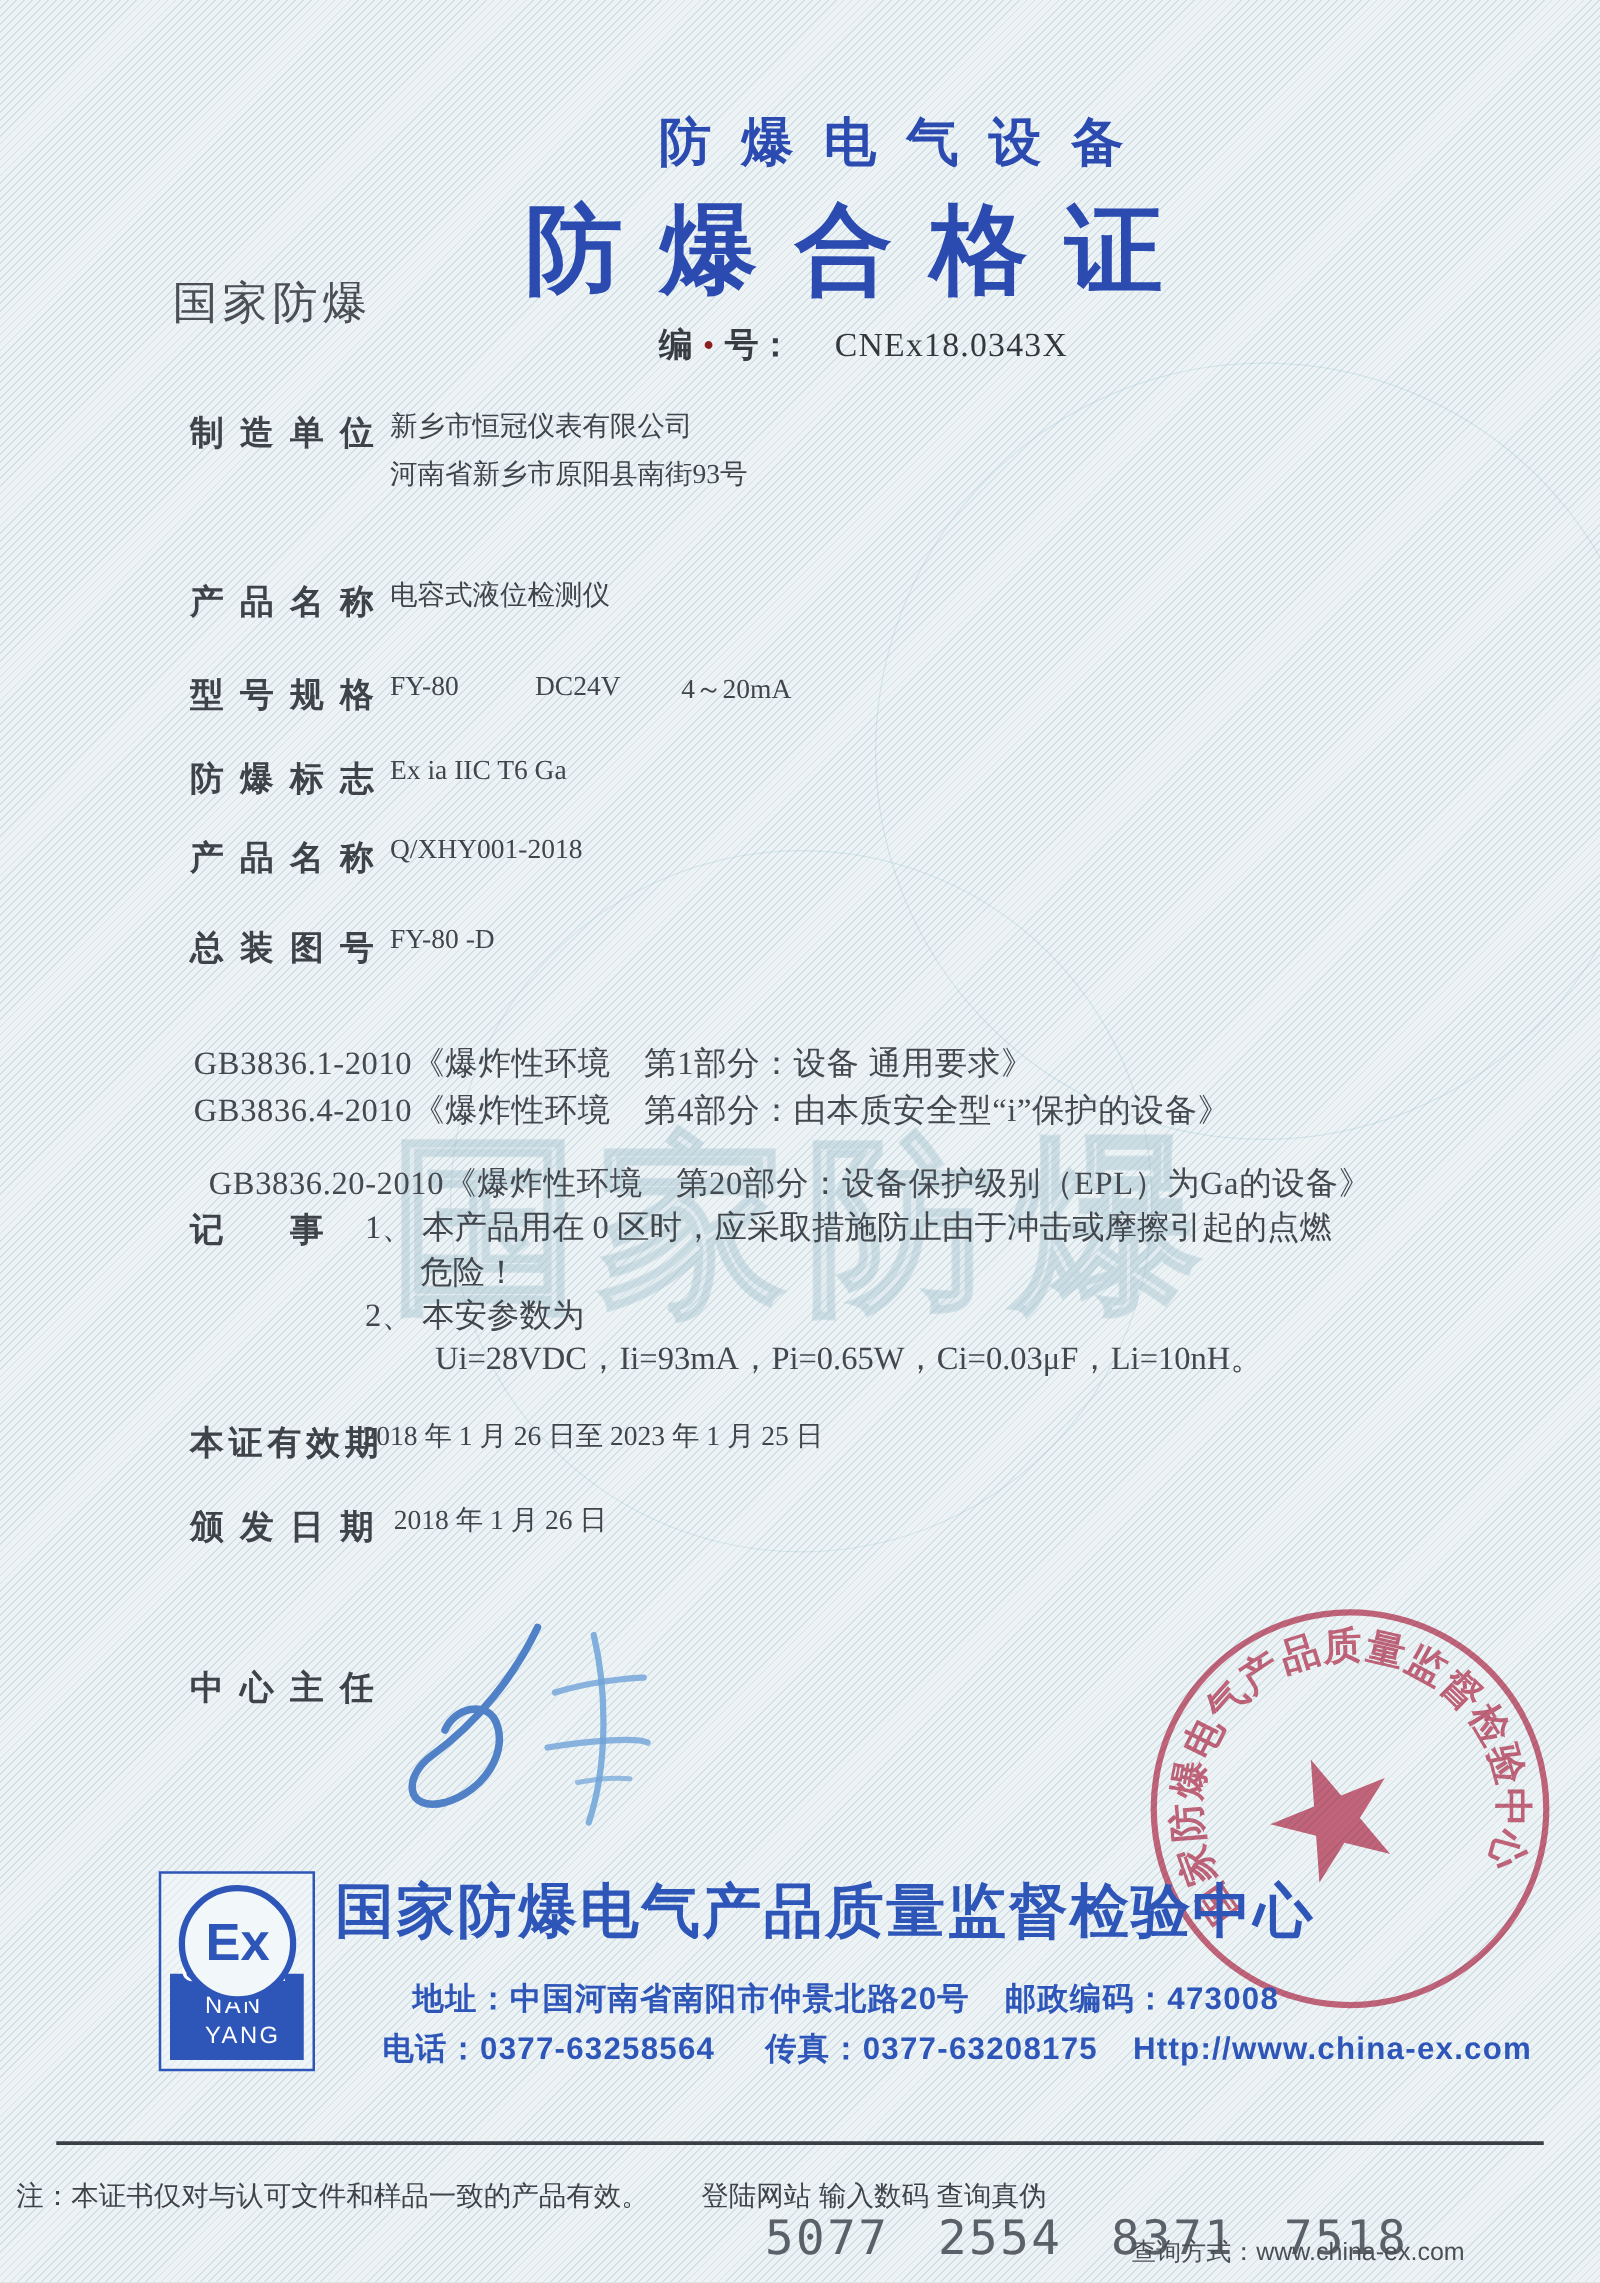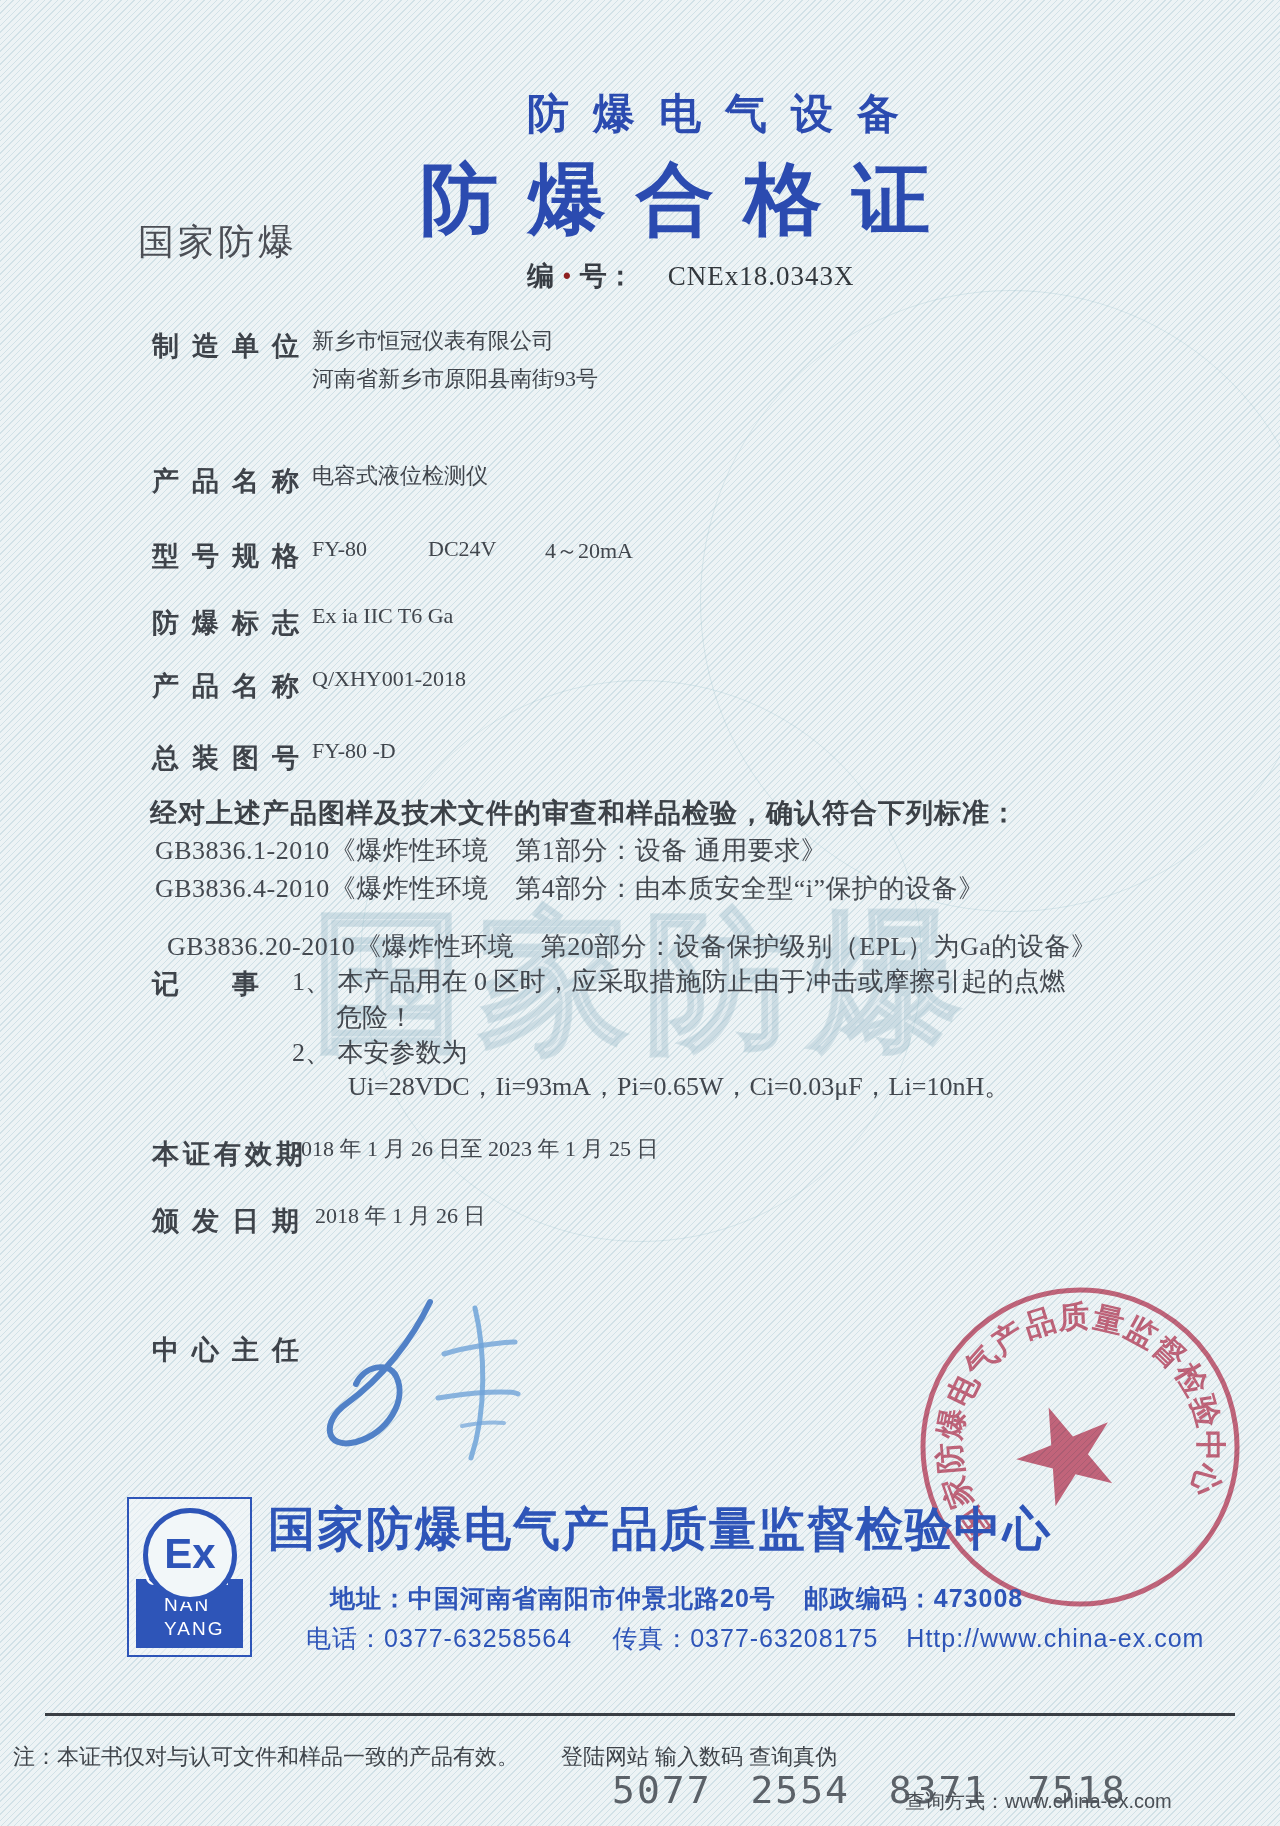--- a/index.html
+++ b/index.html
@@ -49,21 +49,21 @@
   .stamp{position:absolute;left:905px;top:1272px;mix-blend-mode:multiply;}
   
   .exlogo{position:absolute;left:127px;top:1497px;width:121px;height:156px;border:2px solid #2e55b8;background:rgba(244,248,250,0.45);}
   .exlogo .blue-rect{position:absolute;left:7px;right:7px;top:80px;bottom:7px;background:#2e55b8;display:flex;flex-direction:column;align-items:center;justify-content:flex-end;padding-bottom:6px;}
   .exlogo .cqst{color:#fff;font-size:26px;letter-spacing:6px;font-weight:500;line-height:1.2;margin-right:-6px;}
   .exlogo .nanyang{color:#fff;font-size:19px;letter-spacing:2px;font-weight:500;line-height:1.3;margin-right:-2px;padding-left:28px;}
   .exlogo .excircle{position:absolute;left:14px;top:9px;width:84px;height:84px;border-radius:50%;background:#f2f7f9;border:5px solid #2e55b8;display:flex;align-items:center;justify-content:center;z-index:2;}
   .exlogo .extext{color:#2e55b8;font-size:42px;font-weight:800;transform:translateY(-1px);}
   .institute{position:absolute;left:268px;top:1498px;font-size:47px;font-weight:800;letter-spacing:2px;color:#2e55b8;white-space:nowrap;font-family:"Liberation Serif",serif;}
   .addrline{position:absolute;left:330px;top:1582px;font-size:25px;font-weight:700;color:#2e55b8;white-space:nowrap;letter-spacing:1px;}
-  .phoneline{position:absolute;left:306px;top:1622px;font-size:25px;font-weight:400;color:#2e55b8;white-space:nowrap;letter-spacing:1px;}
+  .phoneline{position:absolute;left:306px;top:1622px;font-size:25px;font-weight:700;color:#2e55b8;white-space:nowrap;letter-spacing:1px;}
   .gap28{display:inline-block;width:28px;} .gap40{display:inline-block;width:40px;}
   .hr{position:absolute;left:45px;top:1713px;width:1190px;height:3px;background:#3a3f45;}
   .noteline{position:absolute;left:13px;top:1742px;font-size:22px;color:#3f444a;white-space:nowrap;font-weight:500;}
   .noteline .hint{margin-left:42px;}
   .codeline{position:absolute;left:612px;top:1768px;font-size:38px;color:#5b6168;font-family:"DejaVu Sans Mono",monospace;letter-spacing:2px;word-spacing:14px;white-space:nowrap;}
   .queryline{position:absolute;left:905px;top:1788px;font-size:20px;color:#4a4f55;white-space:nowrap;font-weight:500;}
 </style>
 </head>
 <body>
 
@@ -95,21 +95,20 @@
 
   <div class="flabel" style="top:605px;">防爆标志</div>
   <div class="fval" style="top:603px;">Ex ia IIC T6 Ga</div>
 
   <div class="flabel" style="top:668px;">产品名称</div>
   <div class="fval" style="top:666px;">Q/XHY001-2018</div>
 
   <div class="flabel" style="top:740px;">总装图号</div>
   <div class="fval" style="top:738px;">FY-80 -D</div>
 
-  <div class="introline" style="top:795px;">经对上述产品图样及技术文件的审查和样品检验，确认符合下列标准：</div>
   <div class="stdline" style="top:833px;">GB3836.1-2010《爆炸性环境　第1部分：设备 通用要求》</div>
   <div class="stdline" style="top:871px;">GB3836.4-2010《爆炸性环境　第4部分：由本质安全型“i”保护的设备》</div>
   <div class="stdline" style="top:929px;margin-left:12px;">GB3836.20-2010《爆炸性环境　第20部分：设备保护级别（EPL）为Ga的设备》</div>
 
   <div class="flabel" style="top:966px;">记　事</div>
   <div class="remark" style="left:292px;top:964px;">1、 本产品用在 0 区时，应采取措施防止由于冲击或摩擦引起的点燃</div>
   <div class="remark" style="left:336px;top:1000px;text-align:center;">危险！</div>
   <div class="remark" style="left:292px;top:1035px;">2、 本安参数为</div>
   <div class="remark" style="left:348px;top:1069px;">Ui=28VDC，Ii=93mA，Pi=0.65W，Ci=0.03μF，Li=10nH。</div>
 

